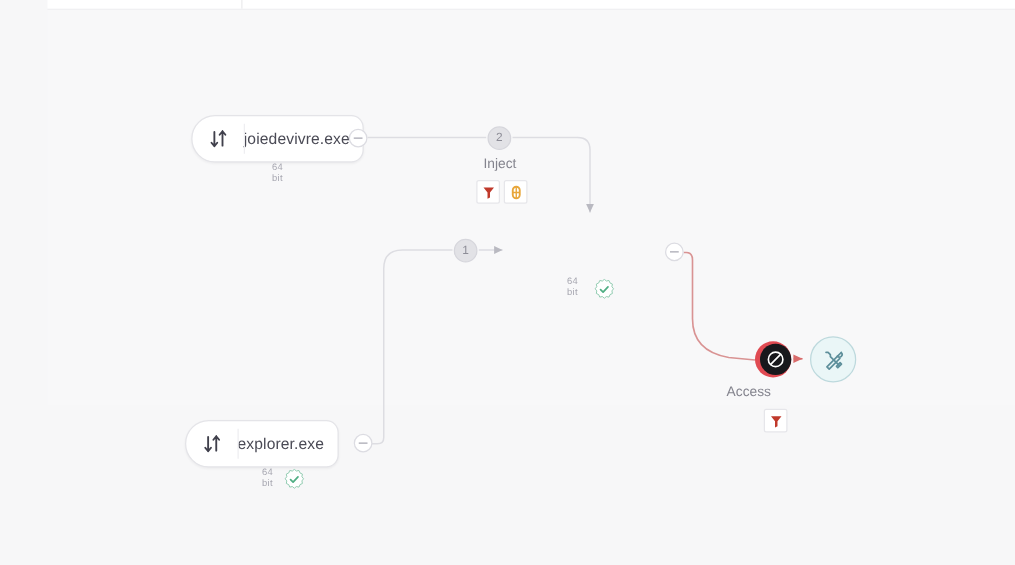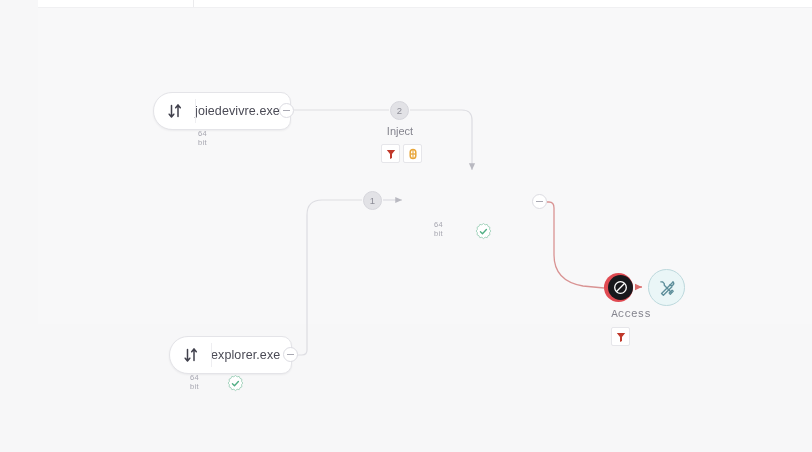--- a/index.html
+++ b/index.html
@@ -87,21 +87,21 @@
     width: 7px; height: 1px;
     background: #a8a8b2;
   }
 
   
   .bit-caption {
     position: absolute;
     font-size: 7.5px;
     line-height: 9px;
     color: #a6a6b0;
-    text-align: left;
+    text-align: center;
     letter-spacing: 0.3px;
   }
 
   
   .verified-badge {
     position: absolute;
     width: 17px; height: 17px;
     cursor: pointer;
   }
 
@@ -250,21 +250,21 @@
   <div class="verified-badge" style="left:437px; top:223px;">
     <svg width="17" height="17" viewBox="0 0 20 20">
       <path d="M10 1.1 L12.1 2.9 L14.8 2.3 L15.9 4.9 L18.4 6.1 L17.9 8.8 L19.6 11 L17.9 13.2
                L18.4 15.9 L15.9 17.1 L14.8 19.7 L12.1 19.1 L10 20.9 L7.9 19.1 L5.2 19.7
                L4.1 17.1 L1.6 15.9 L2.1 13.2 L0.4 11 L2.1 8.8 L1.6 6.1 L4.1 4.9 L5.2 2.3
                L7.9 2.9 Z" fill="#ffffff" stroke="#8ec9ae" stroke-width="1" transform="scale(0.9) translate(1.1,-0.5)"></path>
       <path d="M6.4 10.2 L8.8 12.6 L13.4 7.6" fill="none" stroke="#4fae83" stroke-width="1.6" stroke-linecap="round" stroke-linejoin="round"></path>
     </svg>
   </div>
 
-  <div class="proc-node" style="left:131px; top:336px; width:123px;">
+  <div class="proc-node" style="left:110px; top:336px; width:123px;">
     <span class="proc-icon">
       <svg width="20" height="20" viewBox="0 0 20 20">
         <path d="M6.5 4.5 L6.5 16 M6.5 16 L4.2 13.2 M6.5 16 L8.8 13.2" stroke="#40404c" stroke-width="1.5" fill="none" stroke-linecap="round"></path>
         <path d="M13 15.5 L13 4 M13 4 L10.7 6.8 M13 4 L15.3 6.8" stroke="#40404c" stroke-width="1.5" fill="none" stroke-linecap="round"></path>
       </svg>
     </span>
     <span class="proc-divider" style="left:41px;"></span>
     <span class="proc-label">explorer.exe</span>
   </div>
   <div class="collapse-btn" style="left:245px; top:347px;">
@@ -284,21 +284,21 @@
     </svg>
   </div>
 
   <div class="blocked-glow" style="left:566px; top:273px;"></div>
   <div class="blocked-node" style="left:570px; top:275px;">
     <svg width="15" height="15" viewBox="0 0 16 16">
       <circle cx="8" cy="8" r="6.2" fill="none" stroke="#ffffff" stroke-width="1.4"></circle>
       <path d="M3.8 12.2 L12.2 3.8" stroke="#ffffff" stroke-width="1.4" stroke-linecap="round"></path>
     </svg>
   </div>
-  <div class="edge-label" style="left:563px; top:308px; width:60px;font-family:Liberation Mono, monospace;">Access</div>
+  <div class="edge-label" style="left:531px; top:308px; width:60px;">Access</div>
   <div class="tile-row" style="left:573px; top:327px;">
     <div class="tile">
       <svg width="12" height="12" viewBox="0 0 12 12">
         <path d="M1.8 2.0 L10.2 2.0 L7.0 6.0 L7.0 10.0 L5.0 11.0 L5.0 6.0 Z" fill="#c0392b"></path>
       </svg>
     </div>
   </div>
 
   <div class="tools-node" style="left:610px; top:269px;">
     <svg width="20" height="20" viewBox="0 0 22 22">

